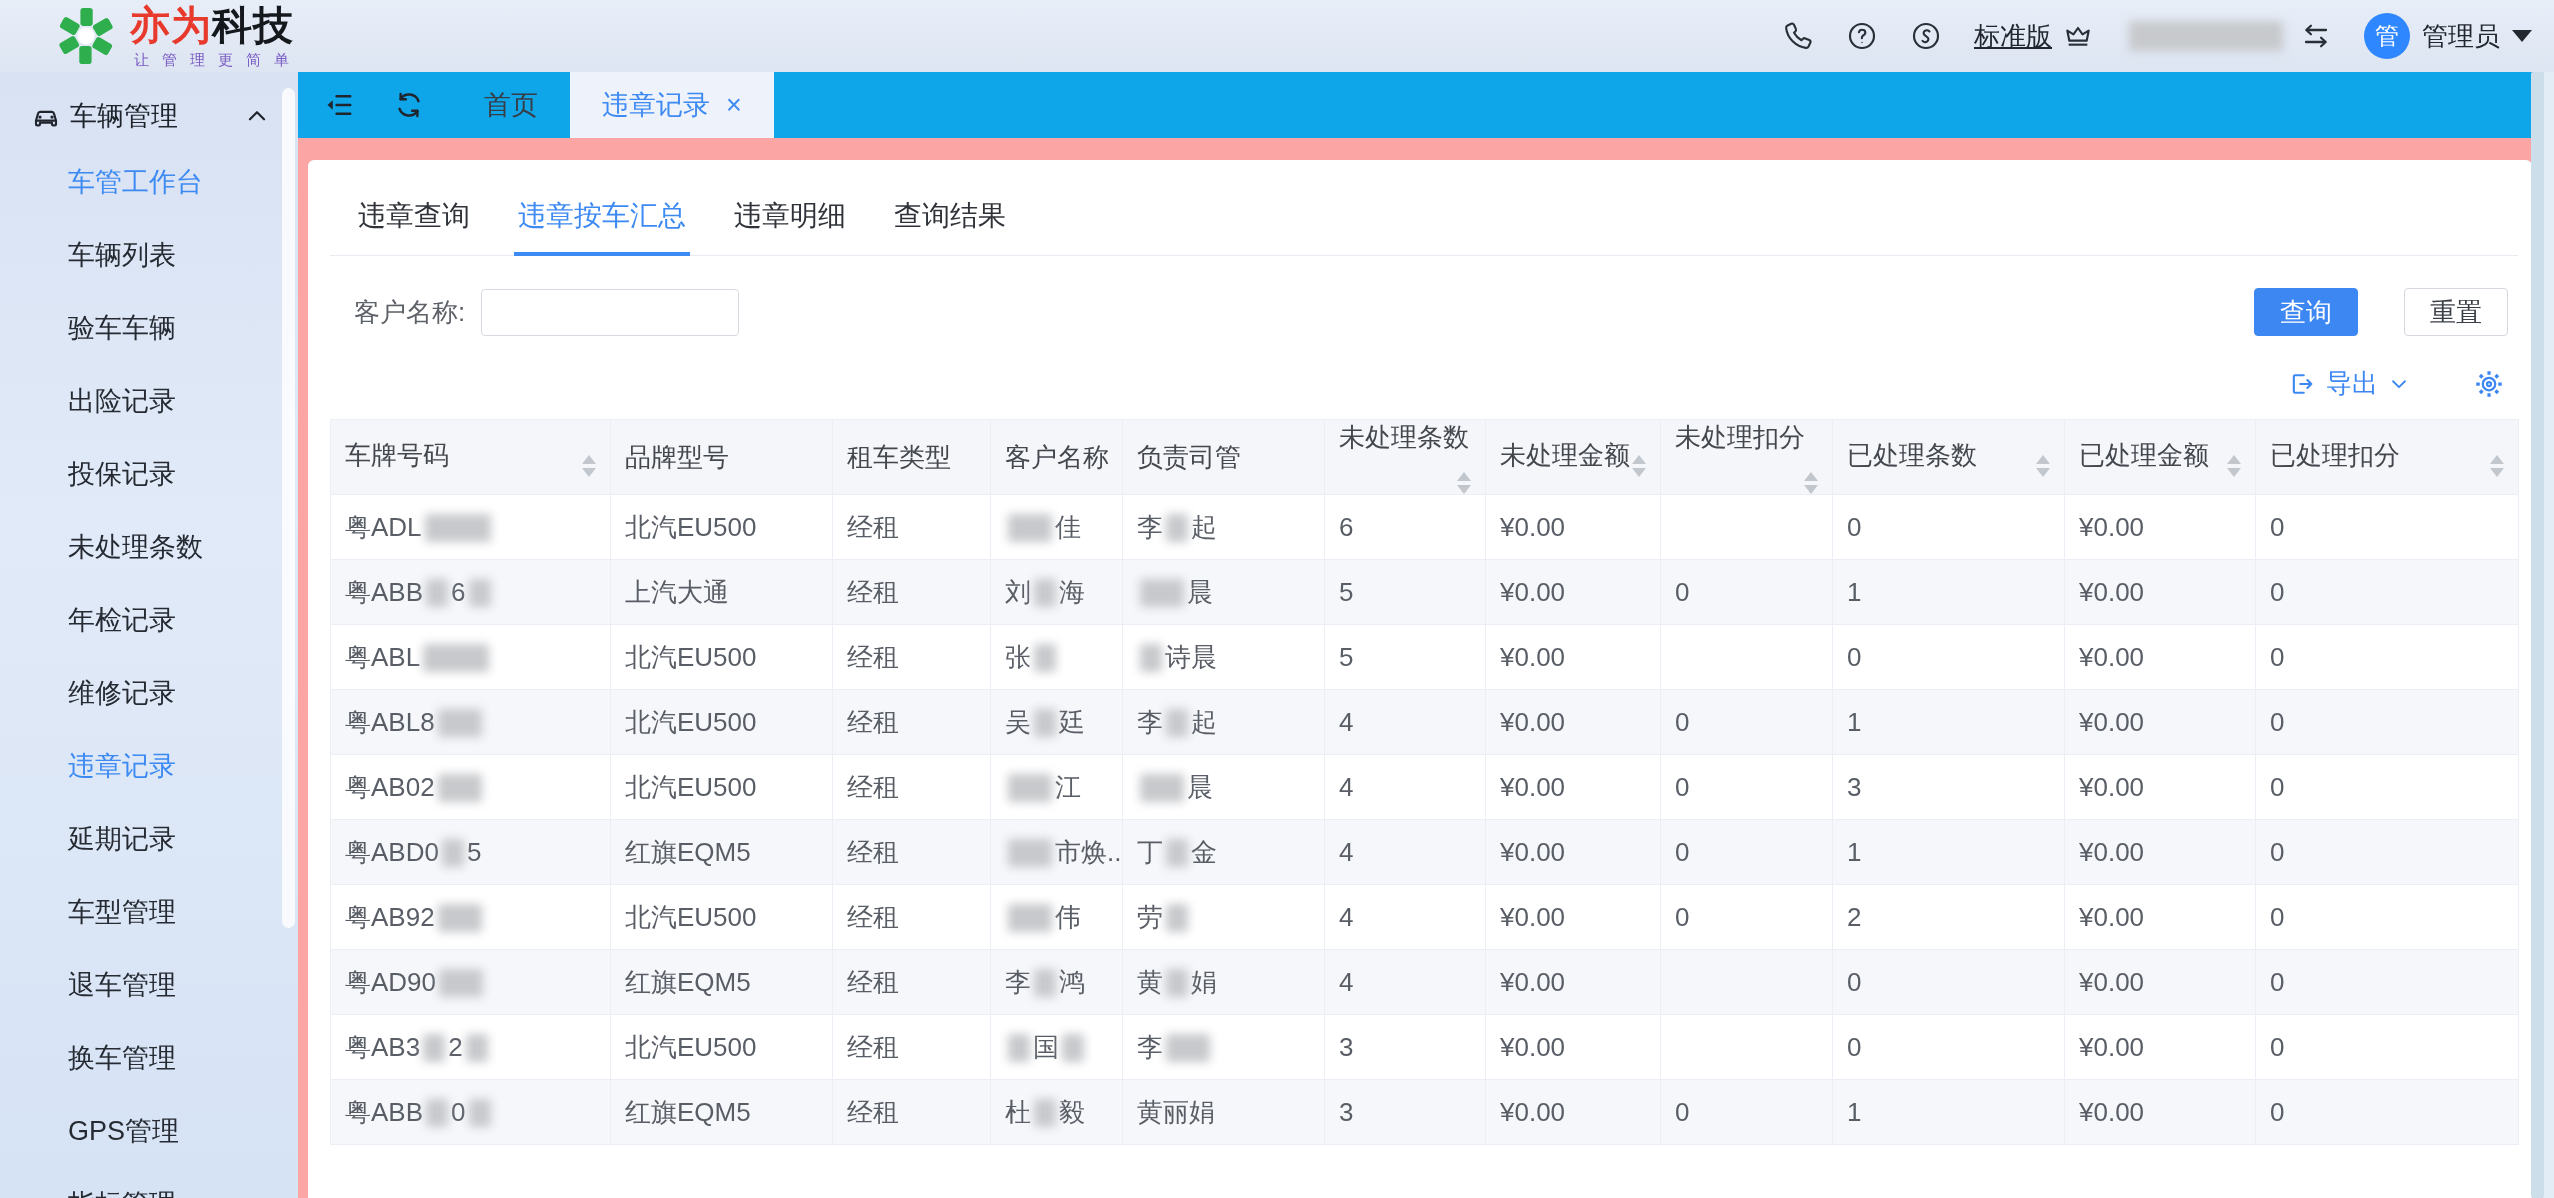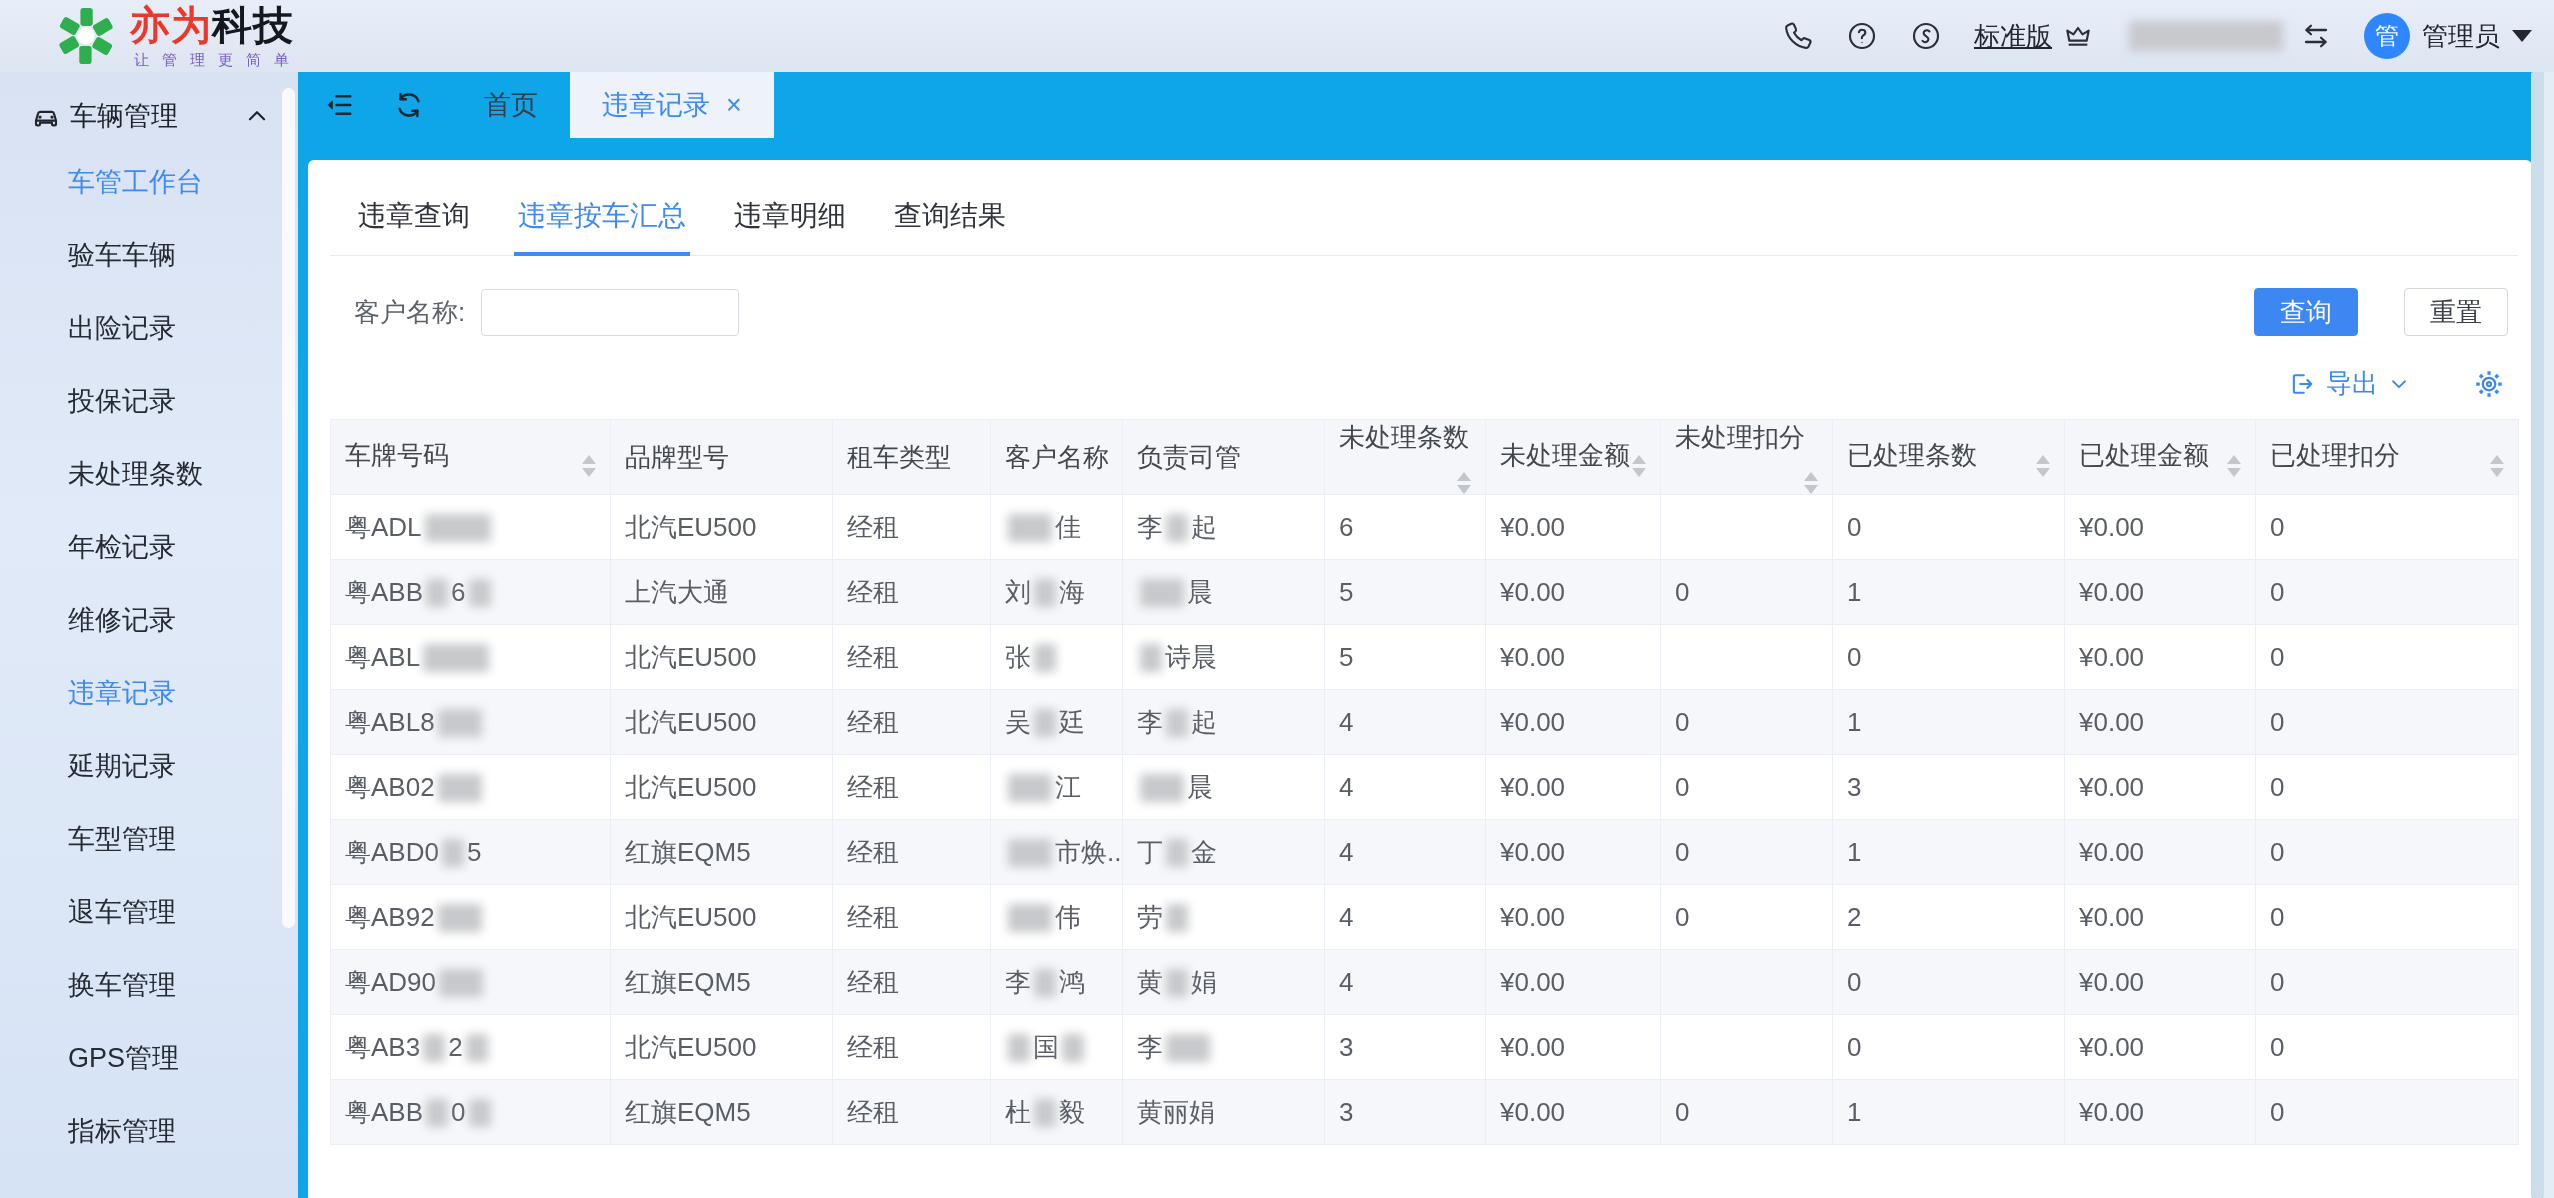--- a/index.html
+++ b/index.html
@@ -59,21 +59,21 @@
     background:#0ea5e9; display:flex; align-items:stretch;
   }
   .tab-tools { display:flex; align-items:center; gap:40px; padding:0 28px 0 26px; }
   .ticon { width:30px; height:30px; display:block; }
   .tabs { display:flex; align-items:stretch; }
   .tab { display:flex; align-items:center; gap:16px; padding:0 32px; font-size:27px; color:#383d45; cursor:pointer; }
   .tab.active { background:#edf2fb; color:#3d8af2; }
   .tab-close { font-size:27px; line-height:1; }
 
   
-  .main { position:absolute; left:298px; top:138px; right:0; bottom:0; background:#0ea5e9; }
+  .main { position:absolute; left:298px; top:138px; right:0; bottom:0; background:#fca5a5; }
   .card {
     position:absolute; left:10px; top:22px; right:22px; bottom:0;
     background:#fff; border-radius:6px 6px 0 0; padding:14px 14px 0 22px;
   }
 
   .subtabs { display:flex; gap:40px; padding:12px 0 0 24px; border-bottom:1px solid #e8ebf2; }
   .subtab {
     font-size:28px; color:#2f3339; padding:16px 4px 22px; cursor:pointer;
     border-bottom:4px solid transparent; margin-bottom:-1px; line-height:1;
   }
@@ -185,20 +185,21 @@
       <path d="M7.5 12.8h.01M16.5 12.8h.01" stroke-width="2.4"></path>
     </svg>
     <span>车辆管理</span>
     <span class="grow"></span>
     <svg width="26" height="26" viewBox="0 0 24 24" fill="none" stroke="#20252d" stroke-width="2" stroke-linecap="round" stroke-linejoin="round">
       <path d="M5.5 15l6.5-6.5L18.5 15"></path>
     </svg>
   </div>
   <div>
       <div class="side-item active">车管工作台</div>
+      <div class="side-item">车辆列表</div>
       <div class="side-item">验车车辆</div>
       <div class="side-item">出险记录</div>
       <div class="side-item">投保记录</div>
       <div class="side-item">未处理条数</div>
       <div class="side-item">年检记录</div>
       <div class="side-item">维修记录</div>
       <div class="side-item active">违章记录</div>
       <div class="side-item">延期记录</div>
       <div class="side-item">车型管理</div>
       <div class="side-item">退车管理</div>

